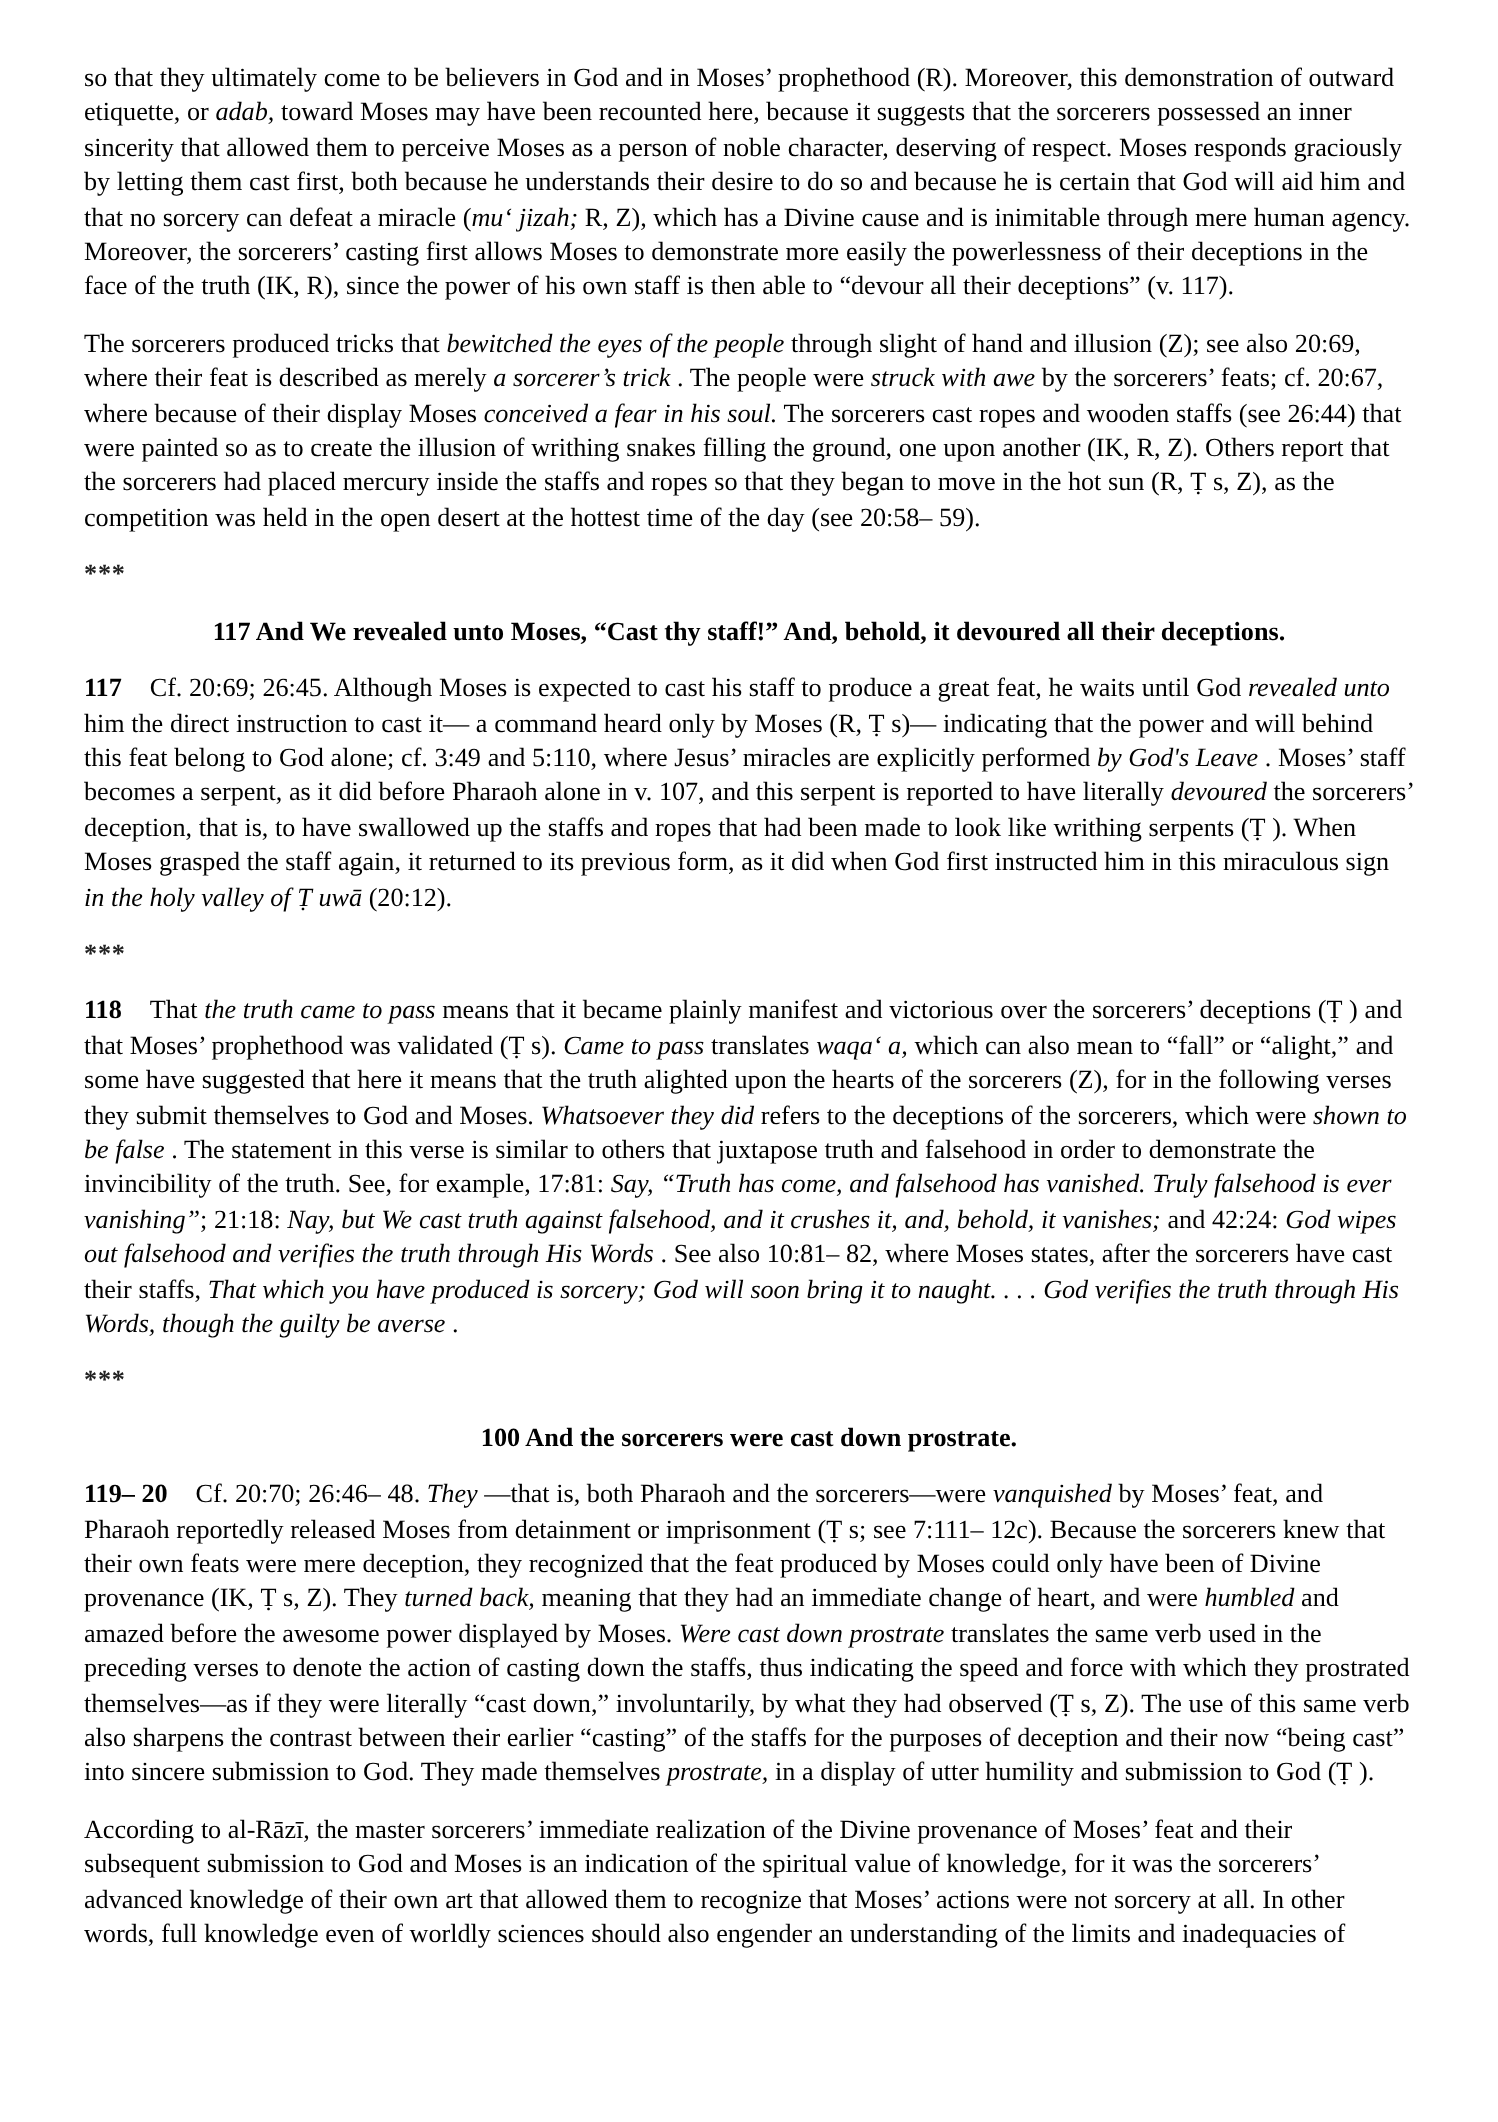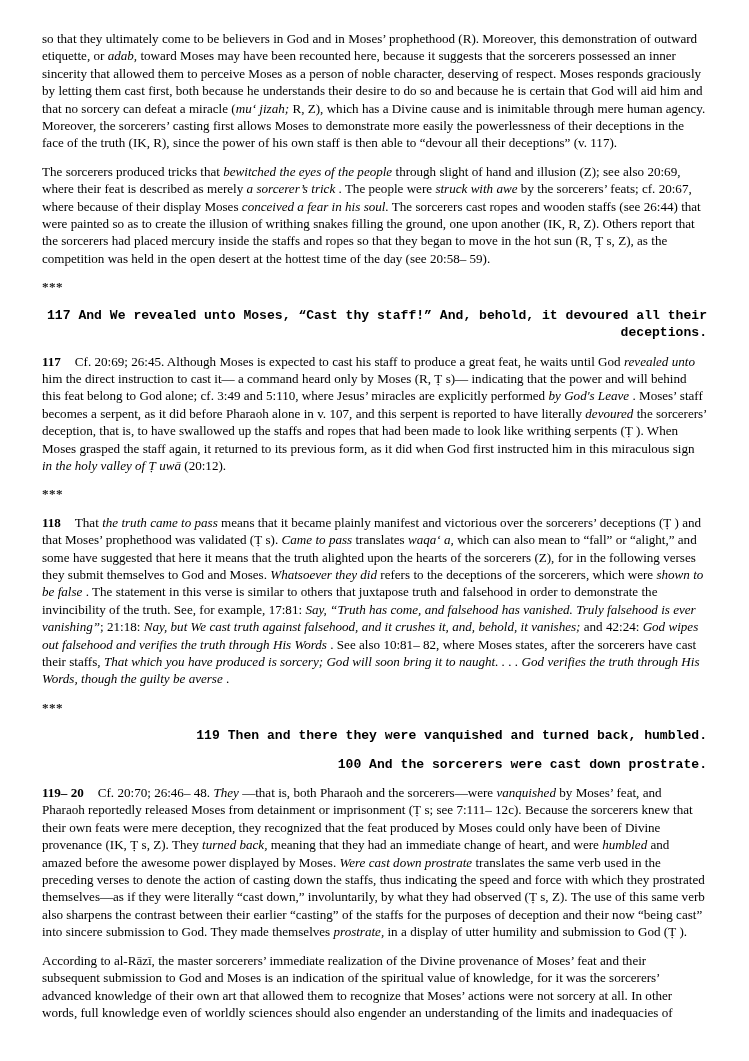--- a/index.html
+++ b/index.html
@@ -31,22 +31,21 @@
     line-height: 17.4px;
     text-align: left;
     letter-spacing: -0.02px;
     word-spacing: 0.1px;
   }
   p.verse {
     margin: 0 0 11px 0;
     font-size: 13.1px;
     line-height: 17.4px;
     font-weight: bold;
-    text-align: right;
-    font-family: Liberation Mono, monospace;
+    text-align: center;
   }
   p.sep {
     margin: 0 0 11px 0;
     font-size: 13.1px;
     line-height: 17.4px;
     font-weight: bold;
     letter-spacing: 0.4px;
     color: #222;
   }
   .cnum {
@@ -76,21 +75,20 @@
 
     <p class="para"><span class="cnum">117</span><span class="gap"></span>Cf. 20:69; 26:45. Although Moses is expected to cast his staff to produce a great feat, he waits until God <i>revealed unto</i> him the direct instruction to cast it— a command heard only by Moses (R, Ṭ s)— indicating that the power and will behind this feat belong to God alone; cf. 3:49 and 5:110, where Jesus’ miracles are explicitly performed <i>by God's Leave</i> . Moses’ staff becomes a serpent, as it did before Pharaoh alone in v. 107, and this serpent is reported to have literally <i>devoured</i> the sorcerers’ deception, that is, to have swallowed up the staffs and ropes that had been made to look like writhing serpents (Ṭ ). When Moses grasped the staff again, it returned to its previous form, as it did when God first instructed him in this miraculous sign <i>in the holy valley of Ṭ uwā</i> (20:12).</p>
 
     <p class="sep">***</p>
 
 
     <p class="para"><span class="cnum">118</span><span class="gap"></span>That <i>the truth came to pass</i> means that it became plainly manifest and victorious over the sorcerers’ deceptions (Ṭ ) and that Moses’ prophethood was validated (Ṭ s). <i>Came to pass</i> translates <i>waqa‘ a,</i> which can also mean to “fall” or “alight,” and some have suggested that here it means that the truth alighted upon the hearts of the sorcerers (Z), for in the following verses they submit themselves to God and Moses. <i>Whatsoever they did</i> refers to the deceptions of the sorcerers, which were <i>shown to be false</i> . The statement in this verse is similar to others that juxtapose truth and falsehood in order to demonstrate the invincibility of the truth. See, for example, 17:81: <i>Say, “Truth has come, and falsehood has vanished. Truly falsehood is ever vanishing”</i>; 21:18: <i>Nay, but We cast truth against falsehood, and it crushes it, and, behold, it vanishes;</i> and 42:24: <i>God wipes out falsehood and verifies the truth through His Words</i> . See also 10:81– 82, where Moses states, after the sorcerers have cast their staffs, <i>That which you have produced is sorcery; God will soon bring it to naught. . . . God verifies the truth through His Words, though the guilty be averse</i> .</p>
 
     <p class="sep">***</p>
 
-    <p class="verse">119 Then and there they were vanquished and turned back, humbled.</p>
 
     <p class="verse">100 And the sorcerers were cast down prostrate.</p>
 
     <p class="para"><span class="cnum">119– 20</span><span class="gap"></span>Cf. 20:70; 26:46– 48. <i>They</i> —that is, both Pharaoh and the sorcerers—were <i>vanquished</i> by Moses’ feat, and Pharaoh reportedly released Moses from detainment or imprisonment (Ṭ s; see 7:111– 12c). Because the sorcerers knew that their own feats were mere deception, they recognized that the feat produced by Moses could only have been of Divine provenance (IK, Ṭ s, Z). They <i>turned back,</i> meaning that they had an immediate change of heart, and were <i>humbled</i> and amazed before the awesome power displayed by Moses. <i>Were cast down prostrate</i> translates the same verb used in the preceding verses to denote the action of casting down the staffs, thus indicating the speed and force with which they prostrated themselves—as if they were literally “cast down,” involuntarily, by what they had observed (Ṭ s, Z). The use of this same verb also sharpens the contrast between their earlier “casting” of the staffs for the purposes of deception and their now “being cast” into sincere submission to God. They made themselves <i>prostrate,</i> in a display of utter humility and submission to God (Ṭ ).</p>
 
     <p class="para">According to al-Rāzī, the master sorcerers’ immediate realization of the Divine provenance of Moses’ feat and their subsequent submission to God and Moses is an indication of the spiritual value of knowledge, for it was the sorcerers’ advanced knowledge of their own art that allowed them to recognize that Moses’ actions were not sorcery at all. In other words, full knowledge even of worldly sciences should also engender an understanding of the limits and inadequacies of</p>
 
   </div>
 </div>
 

